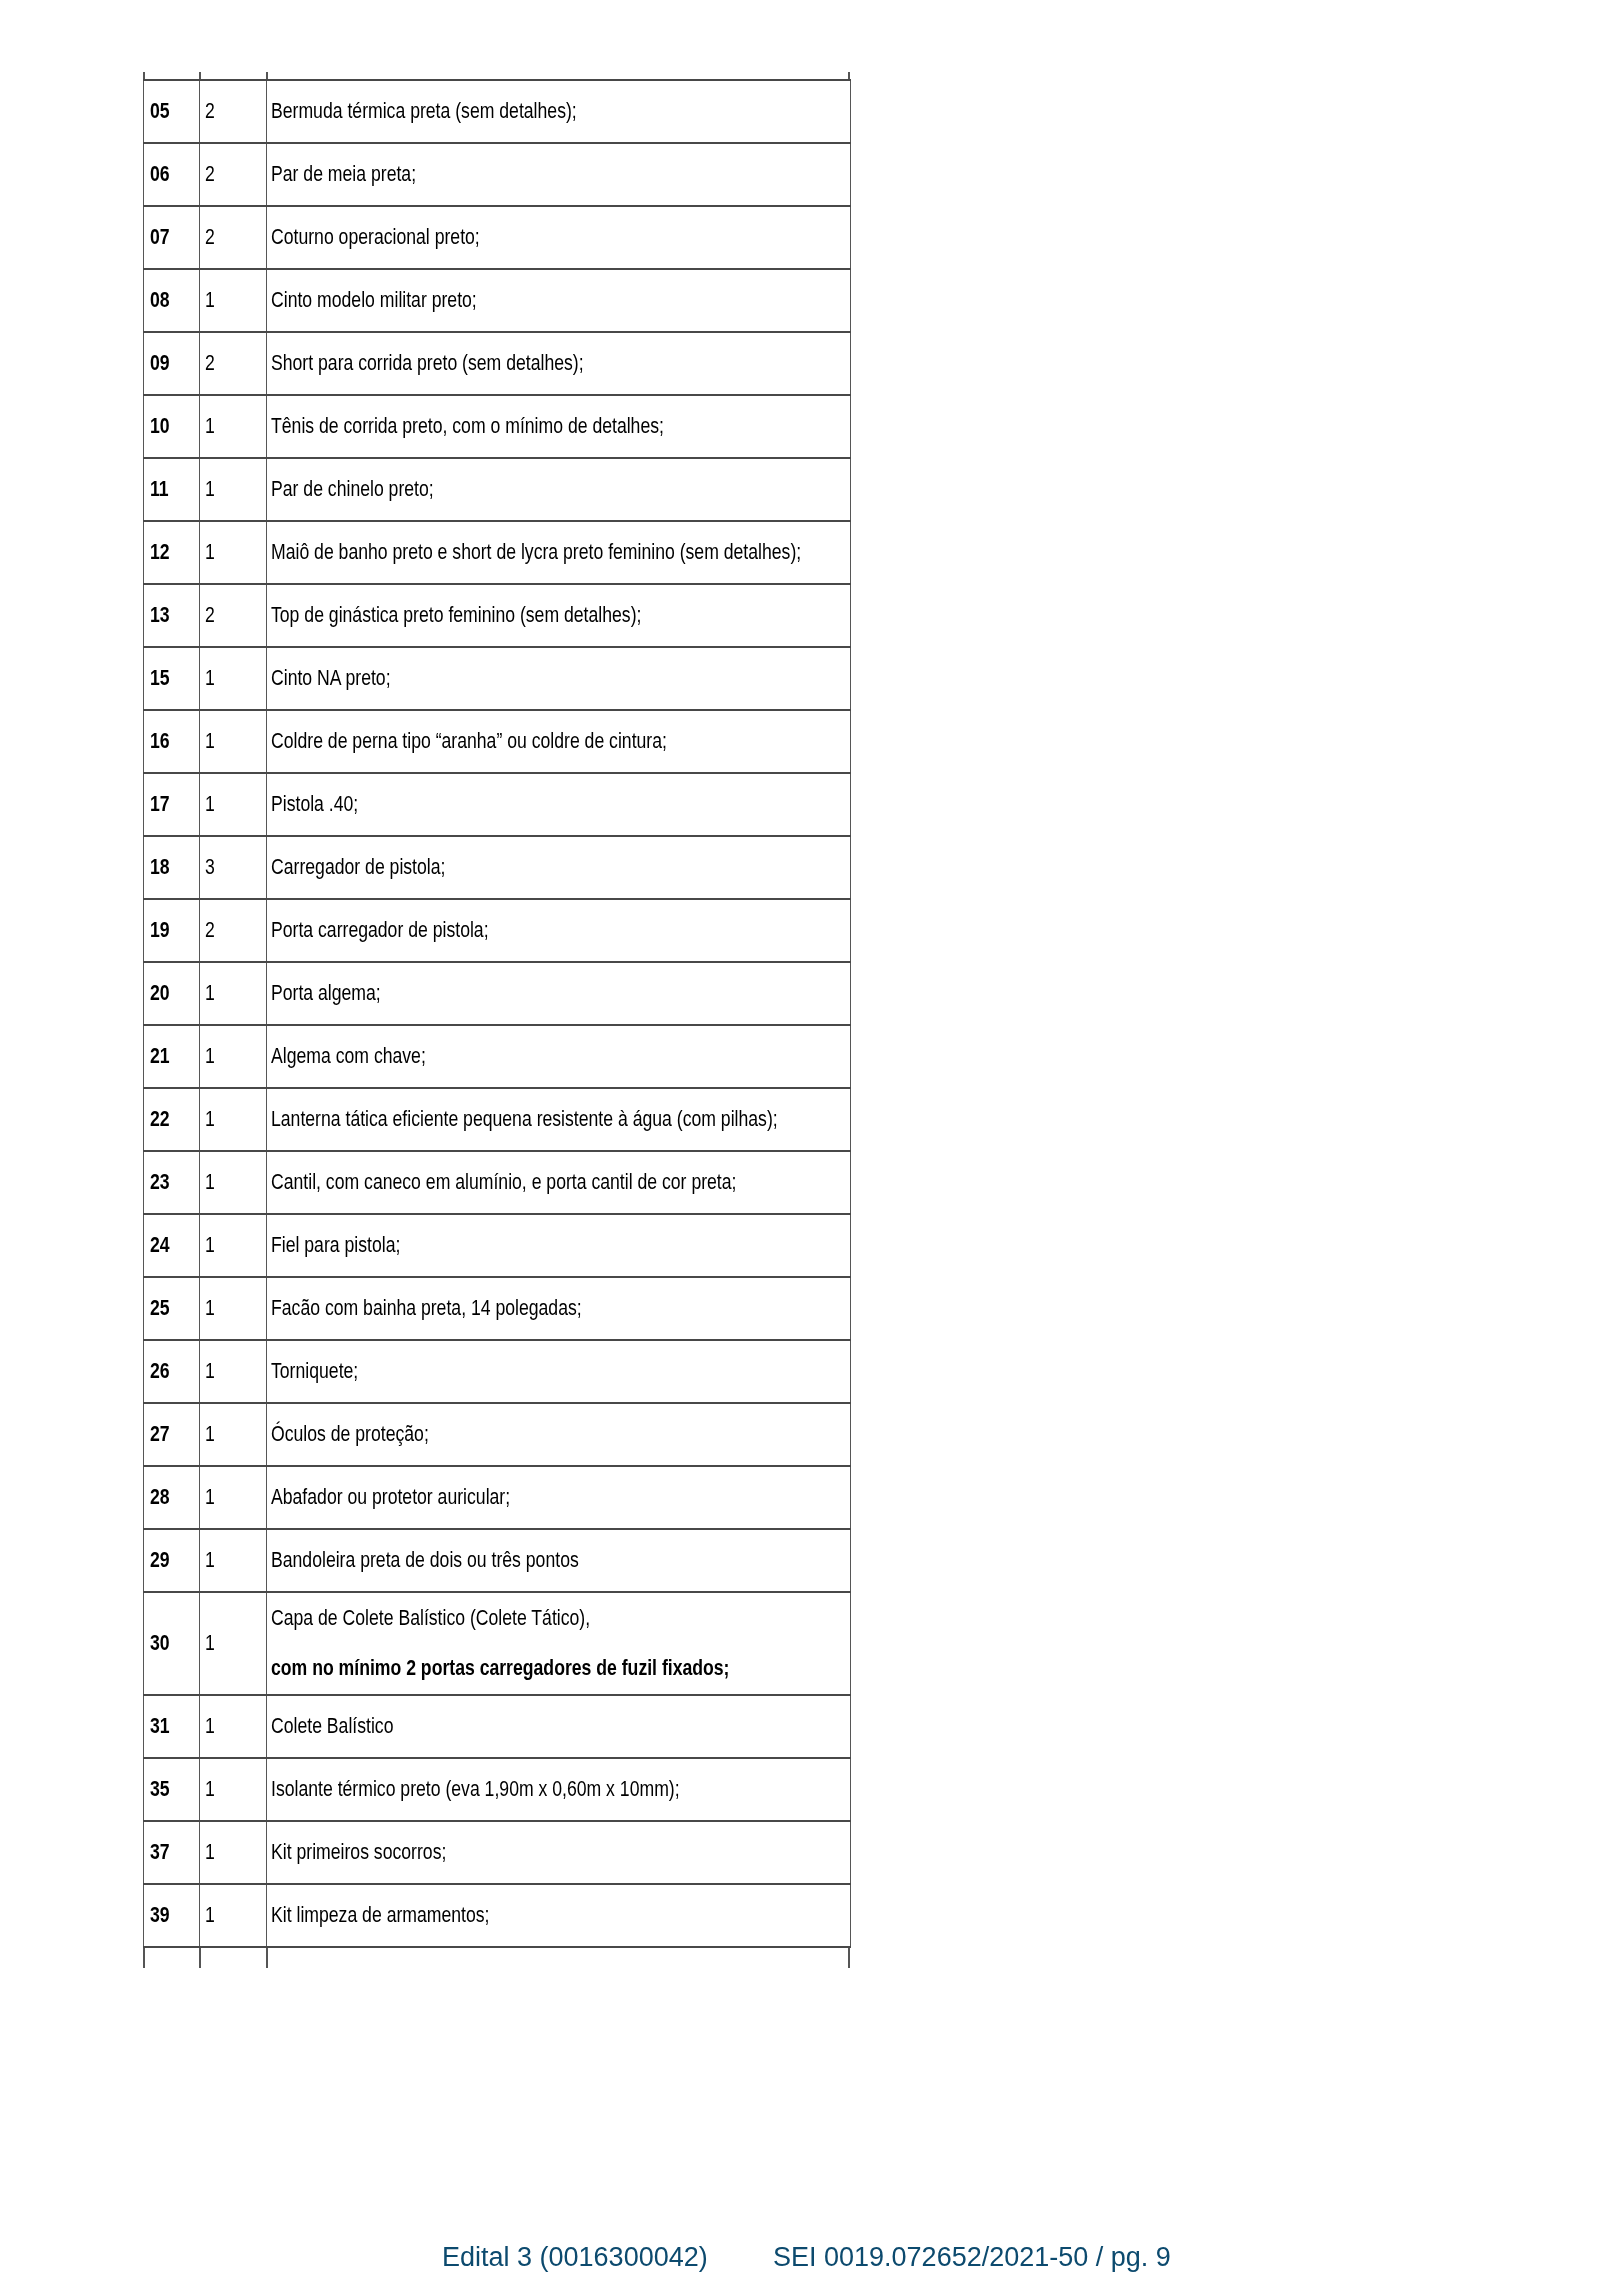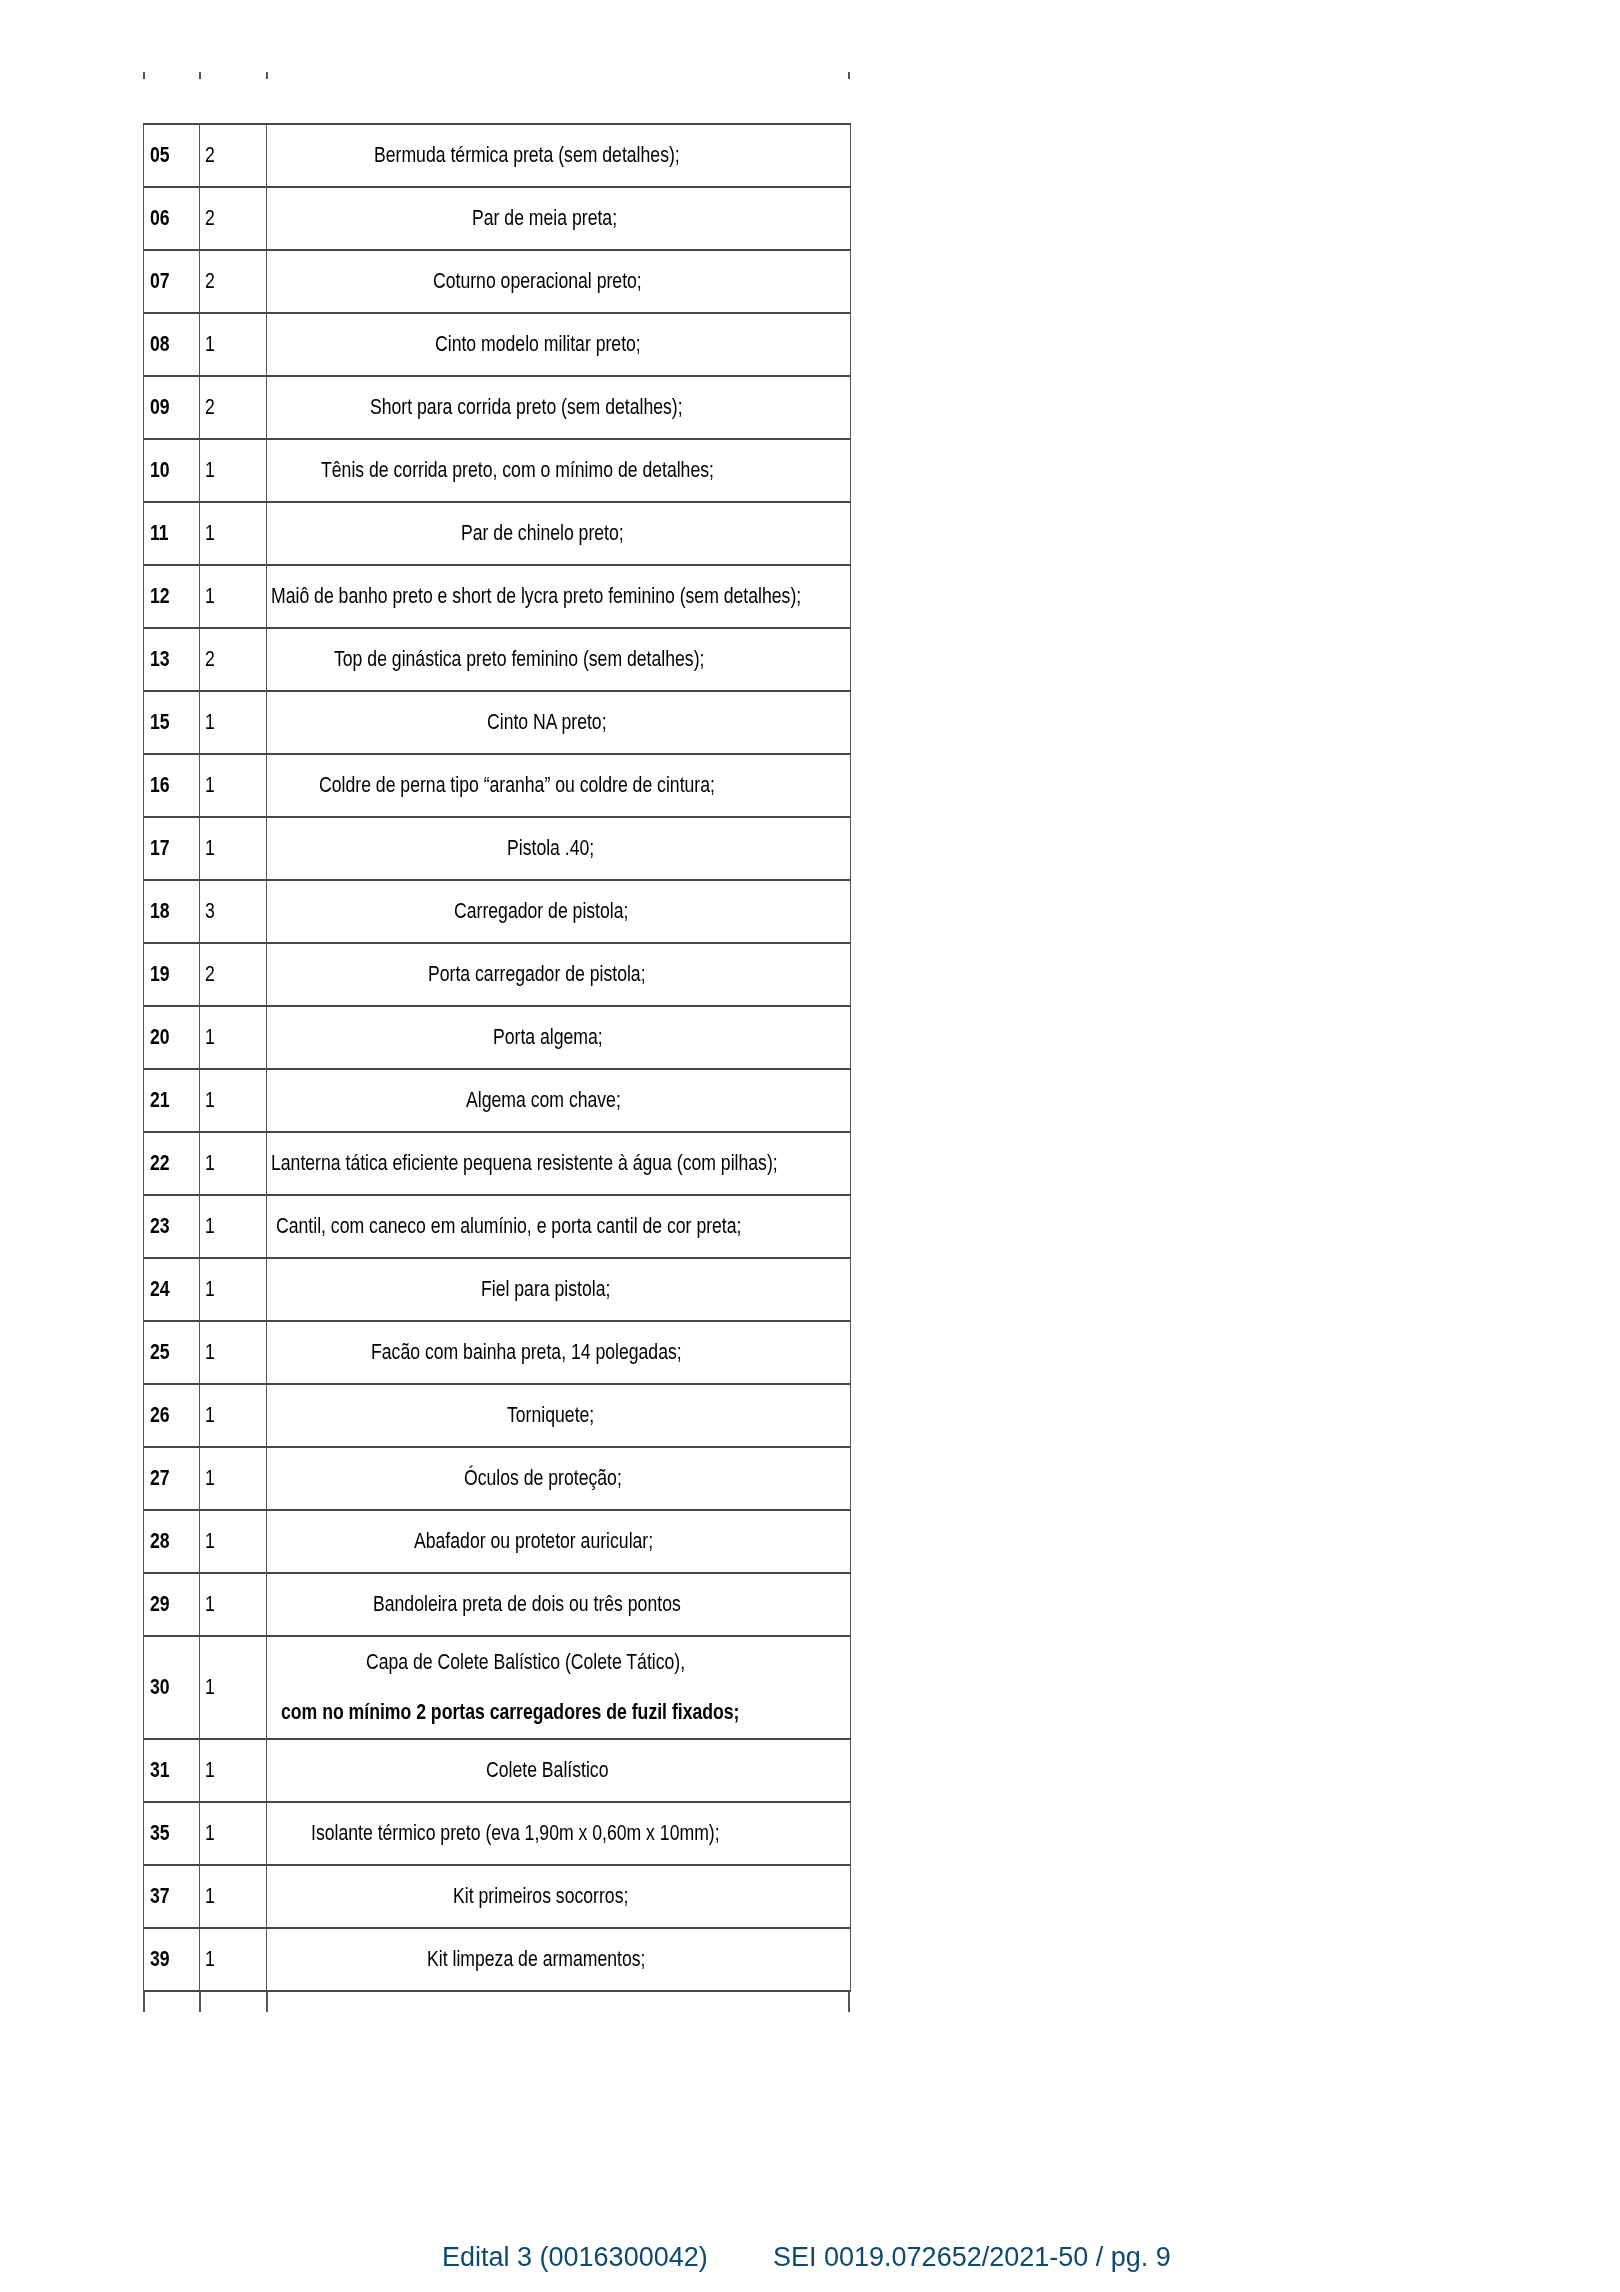--- a/index.html
+++ b/index.html
@@ -31,21 +31,20 @@
   }
   .vl-0 { left: 0px; }
   .vl-1 { left: 56px; }
   .vl-2 { left: 123px; }
   .vl-3 { left: 705px; }
 
   table.doc-table {
     border-collapse: collapse;
     table-layout: fixed;
     width: 707px;
-    margin-top: 44px;
   }
   col.col-num  { width: 56px; }
   col.col-qty  { width: 67px; }
   col.col-desc { width: 584px; }
 
   table.doc-table td {
     border-left: 1.8px solid #565656;
     border-right: 1.8px solid #565656;
     border-top: 2.7px solid #484848;
     border-bottom: 2.7px solid #484848;
@@ -61,21 +60,21 @@
   .cell-desc { padding-left: 3.6px !important; }
 
   .txt {
     display: inline-block;
     font-size: 21.5px;
     line-height: 27px;
     white-space: nowrap;
     transform: scaleX(0.82);
     transform-origin: 0 50%;
   }
-  .line { height: 27px; text-align: center; }
+  .line { height: 27px; }
   tr.tall .line + .line { margin-top: 23px; font-weight: bold; }
 
   
   .footer {
     position: absolute;
     top: 2241px;
     left: 0;
     width: 1620px;
     height: 32px;
     color: #0c4a6e;

